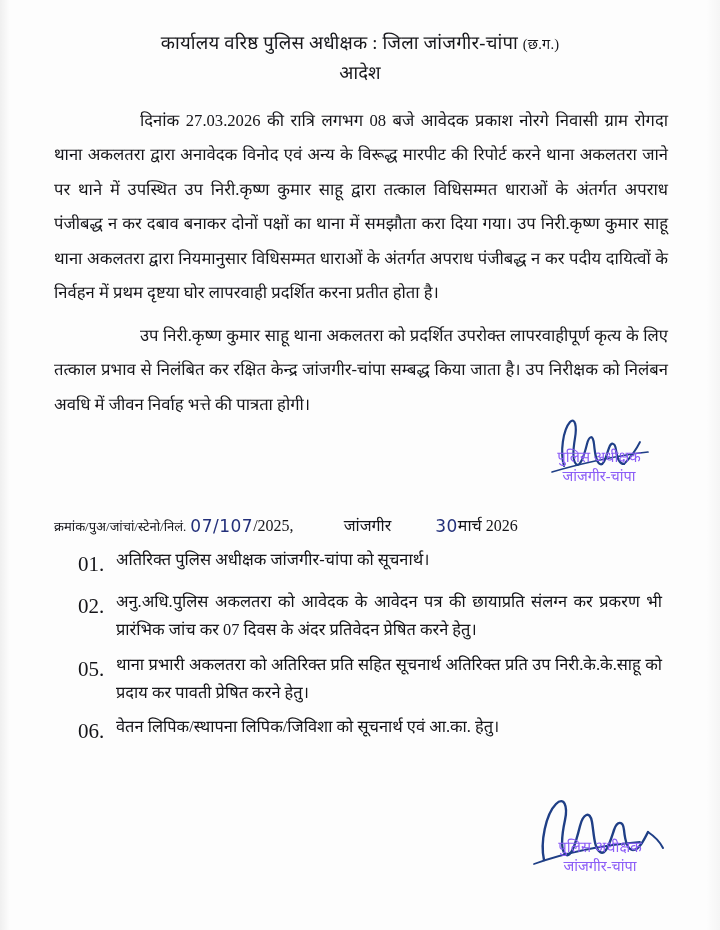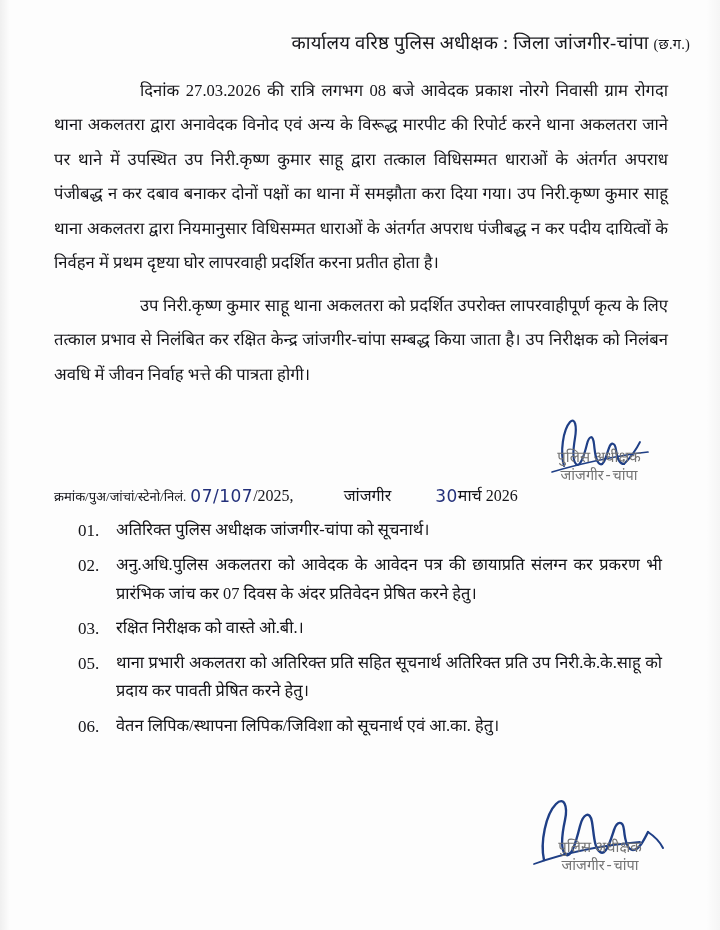--- a/index.html
+++ b/index.html
@@ -45,21 +45,20 @@
   
   .header {
     text-align: center;
     line-height: 1.5;
   }
   .office-line {
     font-size: 18.5px;
     letter-spacing: 0.2px;
     color: #16161a;
     white-space: nowrap;
-    text-align: right;
   }
   .office-line .state {
     font-size: 14.5px;
   }
   .order-word {
     font-size: 18.5px;
     margin-top: 2px;
     color: #16161a;
   }
 
@@ -82,21 +81,21 @@
   }
   .para .indent {
     display: inline-block;
     width: 86px;
   }
 
   
   .sig-block {
     position: absolute;
     text-align: center;
-    color: #737373;
+    color: #8b5cf6;
     font-family: "Liberation Serif", "DejaVu Serif", serif;
     line-height: 1.25;
   }
   .sig-top {
     right: 46px;
     top: 448px;
     width: 150px;
   }
   .sig-bottom {
     right: 40px;
@@ -109,21 +108,20 @@
   }
   .sig-title {
     font-size: 15px;
     position: relative;
     z-index: 1;
     white-space: nowrap;
   }
   .sig-place {
     font-size: 14.5px;
     white-space: nowrap;
-    font-family: Liberation Mono, monospace;
   }
 
   
   .ref-row {
     position: relative;
     margin-top: 92px;
     padding: 0 0 0 24px;
     font-size: 16px;
     color: #141418;
     white-space: nowrap;
@@ -161,21 +159,21 @@
     padding-left: 24px;
   }
   .list-item {
     display: flex;
     align-items: flex-start;
     margin-bottom: 6px;
   }
   .li-num {
     flex: 0 0 auto;
     width: 62px;
-    font-size: 17px;
+    font-size: 21px;
     font-family: "Liberation Serif", "DejaVu Serif", serif;
     padding-left: 24px;
     box-sizing: border-box;
     color: #141418;
     line-height: 1.72;
   }
   .li-text {
     flex: 1 1 auto;
     font-size: 16.4px;
     line-height: 1.72;
@@ -193,20 +191,21 @@
   <div class="scan-edge"></div>
   <div class="scan-edge-right"></div>
 
   <div class="content">
 
     <div class="header">
       <div class="office-line">
         <span>कार्यालय वरिष्ठ पुलिस अधीक्षक : जिला जांजगीर-चांपा</span>
         <span class="state">(छ.ग.)</span>
       </div>
+      <div class="order-word">आदेश</div>
     </div>
 
     <div class="body-block">
       <p class="para"><span class="indent"></span><span>दिनांक 27.03.2026 की रात्रि लगभग 08 बजे आवेदक प्रकाश नोरगे निवासी ग्राम रोगदा थाना अकलतरा द्वारा अनावेदक विनोद एवं अन्य के विरूद्ध मारपीट की रिपोर्ट करने थाना अकलतरा जाने पर थाने में उपस्थित उप निरी.कृष्ण कुमार साहू द्वारा तत्काल विधिसम्मत धाराओं के अंतर्गत अपराध पंजीबद्ध न कर दबाव बनाकर दोनों पक्षों का थाना में समझौता करा दिया गया। उप निरी.कृष्ण कुमार साहू थाना अकलतरा द्वारा नियमानुसार विधिसम्मत धाराओं के अंतर्गत अपराध पंजीबद्ध न कर पदीय दायित्वों के निर्वहन में प्रथम दृष्टया घोर लापरवाही प्रदर्शित करना प्रतीत होता है।</span></p>
       <p class="para"><span class="indent"></span><span>उप निरी.कृष्ण कुमार साहू थाना अकलतरा को प्रदर्शित उपरोक्त लापरवाहीपूर्ण कृत्य के लिए तत्काल प्रभाव से निलंबित कर रक्षित केन्द्र जांजगीर-चांपा सम्बद्ध किया जाता है। उप निरीक्षक को निलंबन अवधि में जीवन निर्वाह भत्ते की पात्रता होगी।</span></p>
     </div>
 
     <div class="ref-row">
       <span class="ref-label">क्रमांक/पुअ/जांचां/स्टेनो/निलं.</span>
       <span class="hand">07/107</span><span>/2025,</span>
@@ -216,24 +215,20 @@
 
 
     <div class="list">
       <div class="list-item">
         <div class="li-num">01.</div>
         <div class="li-text tight">अतिरिक्त पुलिस अधीक्षक जांजगीर-चांपा को सूचनार्थ।</div>
       </div>
       <div class="list-item">
         <div class="li-num">02.</div>
         <div class="li-text">अनु.अधि.पुलिस अकलतरा को आवेदक के आवेदन पत्र की छायाप्रति संलग्न कर प्रकरण भी प्रारंभिक जांच कर 07 दिवस के अंदर प्रतिवेदन प्रेषित करने हेतु।</div>
-      </div>
-      <div class="list-item">
-        <div class="li-num">03.</div>
-        <div class="li-text tight">रक्षित निरीक्षक को वास्ते ओ.बी.।</div>
       </div>
       <div class="list-item">
         <div class="li-num">05.</div>
         <div class="li-text">थाना प्रभारी अकलतरा को अतिरिक्त प्रति सहित सूचनार्थ अतिरिक्त प्रति उप निरी.के.के.साहू को प्रदाय कर पावती प्रेषित करने हेतु।</div>
       </div>
       <div class="list-item">
         <div class="li-num">06.</div>
         <div class="li-text tight">वेतन लिपिक/स्थापना लिपिक/जिविशा को सूचनार्थ एवं आ.का. हेतु।</div>
       </div>
     </div>

